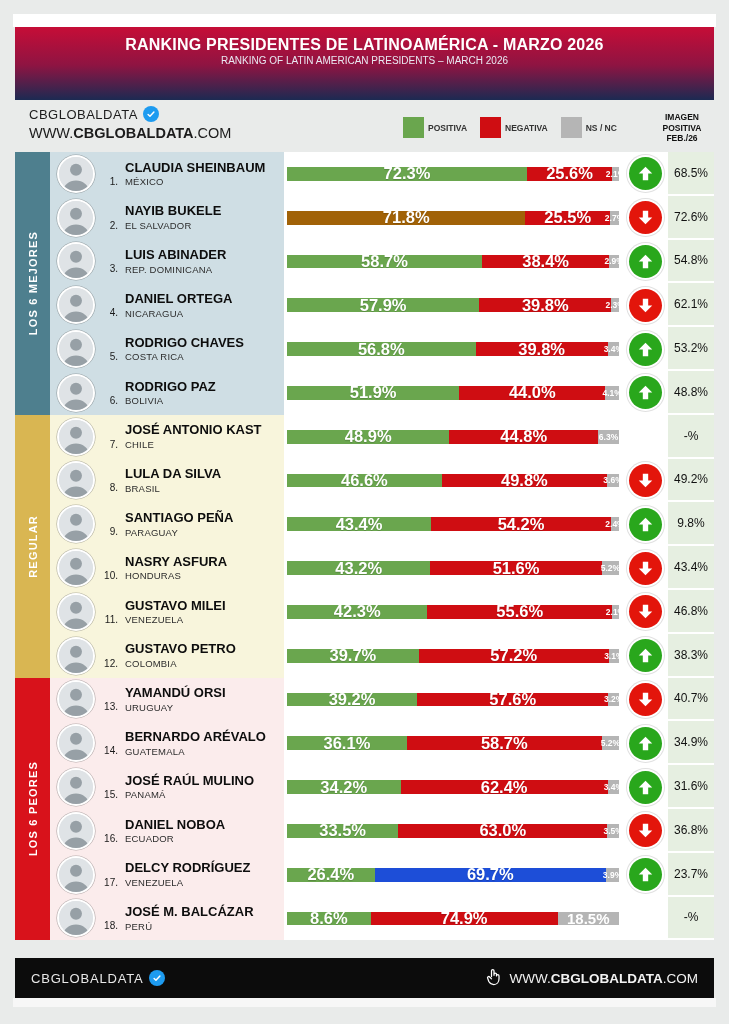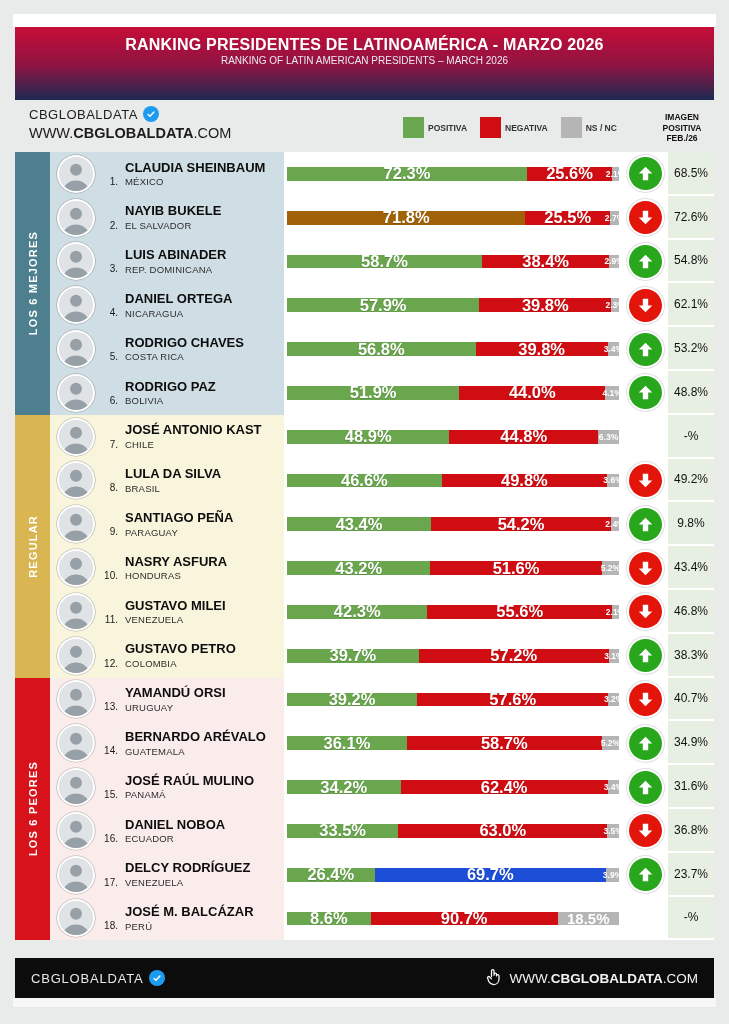--- a/index.html
+++ b/index.html
@@ -727,21 +727,21 @@
                 <div class="pname">JOSÉ M. BALCÁZAR</div>
                 <div class="pcountry">PERÚ</div>
               </span>
             </div>
             <div class="barcell">
               <div class="bar">
                 <div class="seg" style="background:#6aa64e;width:25.2%">
                   <span class="seg-label">8.6%</span>
                 </div>
                 <div class="seg" style="background:#cf0d12;width:56.3%">
-                  <span class="seg-label">90.7%</span>
+                  <span class="seg-label">74.9%</span>
                 </div>
                 <div class="seg ns-wrap" style="background:#b5b5b5;width:18.5%">
                   <span class="ns-label" style="font-size:15px">18.5%</span>
                 </div>
               </div>
             </div>
             <div class="arrowcell"></div>
             <div class="prevcell" style="background:#e6efe1">-%</div>
           </div>
         </div>

